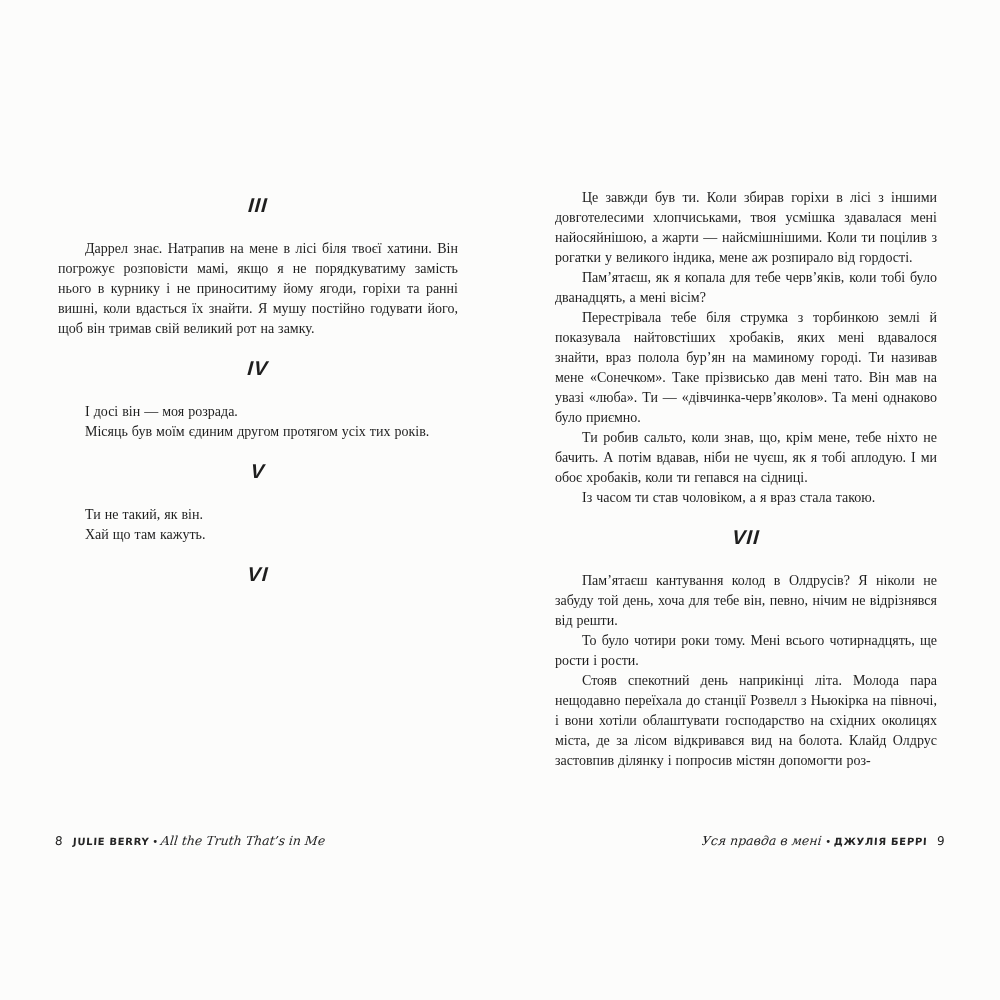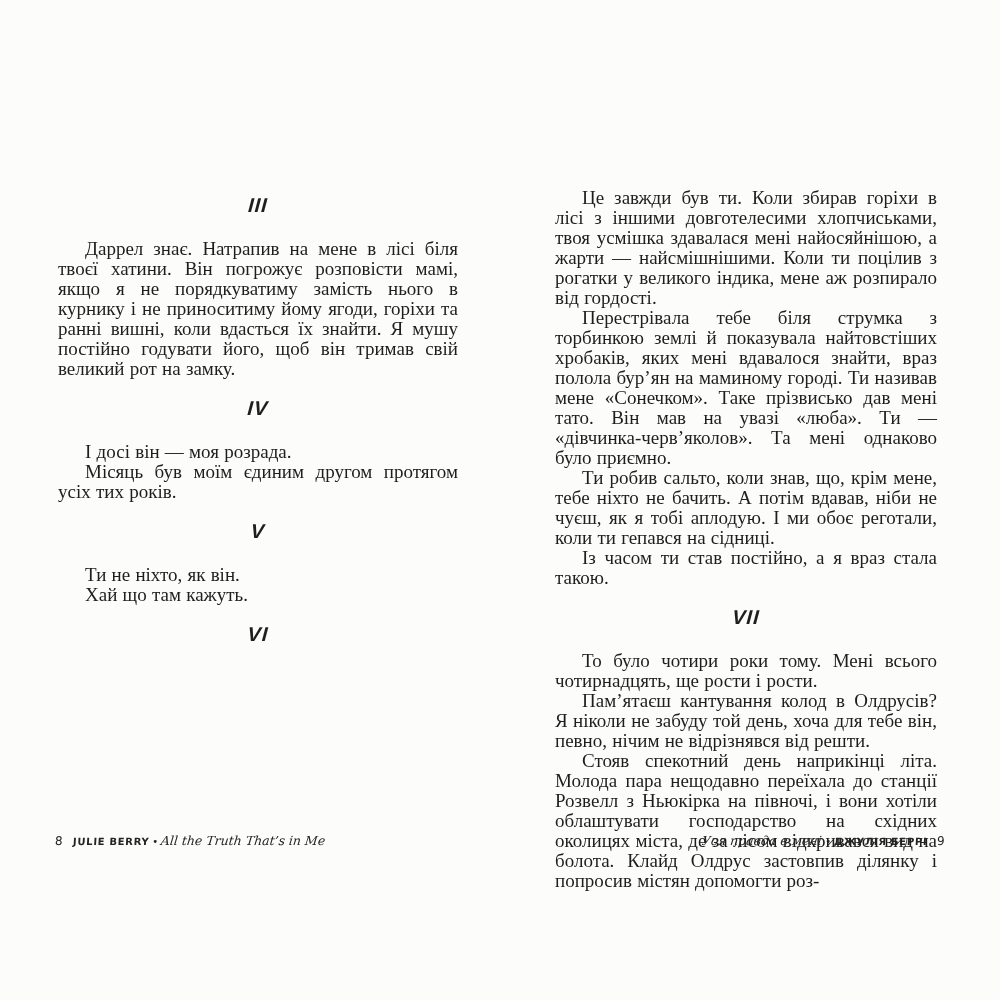--- a/index.html
+++ b/index.html
@@ -38,21 +38,21 @@
     font-weight: bold;
     font-size: 20px;
     line-height: 22px;
     letter-spacing: 1px;
     text-align: center;
     margin: 18px 0 23px 0;
     transform: skewX(-4deg);
   }
   .para {
     margin: 0;
-    font-size: 19px;
+    font-size: 14px;
     line-height: 20px;
     text-align: justify;
     text-indent: 27px;
     word-spacing: 0.5px;
   }
   .footer {
     position: absolute;
     top: 831px;
     white-space: nowrap;
     color: #242424;
@@ -98,33 +98,34 @@
 
 <div class="spread">
 
   <div class="page-body page-body-left">
       <div class="chapter-heading">III</div>
       <p class="para">Даррел знає. Натрапив на мене в лісі біля твоєї хатини. Він погрожує розповісти мамі, якщо я не порядкуватиму замість нього в курнику і не приноситиму йому ягоди, горіхи та ранні вишні, коли вдасться їх знайти. Я мушу постійно годувати його, щоб він тримав свій великий рот на замку.</p>
       <div class="chapter-heading">IV</div>
       <p class="para">І досі він — моя розрада.</p>
       <p class="para">Місяць був моїм єдиним другом протягом усіх тих років.</p>
       <div class="chapter-heading">V</div>
-      <p class="para">Ти не ніхто, як він.</p>
+      <p class="para">Ти не такий, як він.</p>
       <p class="para">Хай що там кажуть.</p>
       <div class="chapter-heading">VI</div>
     </div>
 
   <div class="page-body page-body-right">
       <p class="para">Це завжди був ти. Коли збирав горіхи в лісі з іншими довготелесими хлопчиськами, твоя усмішка здавалася мені найосяйнішою, а жарти — найсмішнішими. Коли ти поцілив з рогатки у великого індика, мене аж розпирало від гордості.</p>
+      <p class="para">Пам’ятаєш, як я копала для тебе черв’яків, коли тобі було дванадцять, а мені вісім?</p>
       <p class="para">Перестрівала тебе біля струмка з торбинкою землі й показувала найтовстіших хробаків, яких мені вдавалося знайти, враз полола бур’ян на маминому городі. Ти називав мене «Сонечком». Таке прізвисько дав мені тато. Він мав на увазі «люба». Ти — «дівчинка-черв’яколов». Та мені однаково було приємно.</p>
-      <p class="para">Ти робив сальто, коли знав, що, крім мене, тебе ніхто не бачить. А потім вдавав, ніби не чуєш, як я тобі аплодую. І ми обоє реготали, коли ти гепався на сідниці.</p>
-      <p class="para">Із часом ти став постійно, а я враз стала такою.</p>
+      <p class="para">Ти робив сальто, коли знав, що, крім мене, тебе ніхто не бачить. А потім вдавав, ніби не чуєш, як я тобі аплодую. І ми обоє хробаків, коли ти гепався на сідниці.</p>
+      <p class="para">Із часом ти став чоловіком, а я враз стала такою.</p>
       <div class="chapter-heading">VII</div>
+      <p class="para">Пам’ятаєш кантування колод в Олдрусів? Я ніколи не забуду той день, хоча для тебе він, певно, нічим не відрізнявся від решти.</p>
       <p class="para">То було чотири роки тому. Мені всього чотирнадцять, ще рости і рости.</p>
-      <p class="para">Пам’ятаєш кантування колод в Олдрусів? Я ніколи не забуду той день, хоча для тебе він, певно, нічим не відрізнявся від решти.</p>
       <p class="para">Стояв спекотний день наприкінці літа. Молода пара нещодавно переїхала до станції Розвелл з Ньюкірка на півночі, і вони хотіли облаштувати господарство на східних околицях міста, де за лісом відкривався вид на болота. Клайд Олдрус застовпив ділянку і попросив містян допомогти роз-</p>
     </div>
 
   <div class="footer footer-left">
     <span class="pg">8</span><span class="caps">JULIE BERRY</span><span class="sep">•</span><span class="script">All the Truth That’s in Me</span>
   </div>
 
   <div class="footer footer-right">
     <span class="script">Уся правда в мені</span><span class="sep">•</span><span class="caps">ДЖУЛІЯ БЕРРІ</span><span class="pg">9</span>
   </div>

